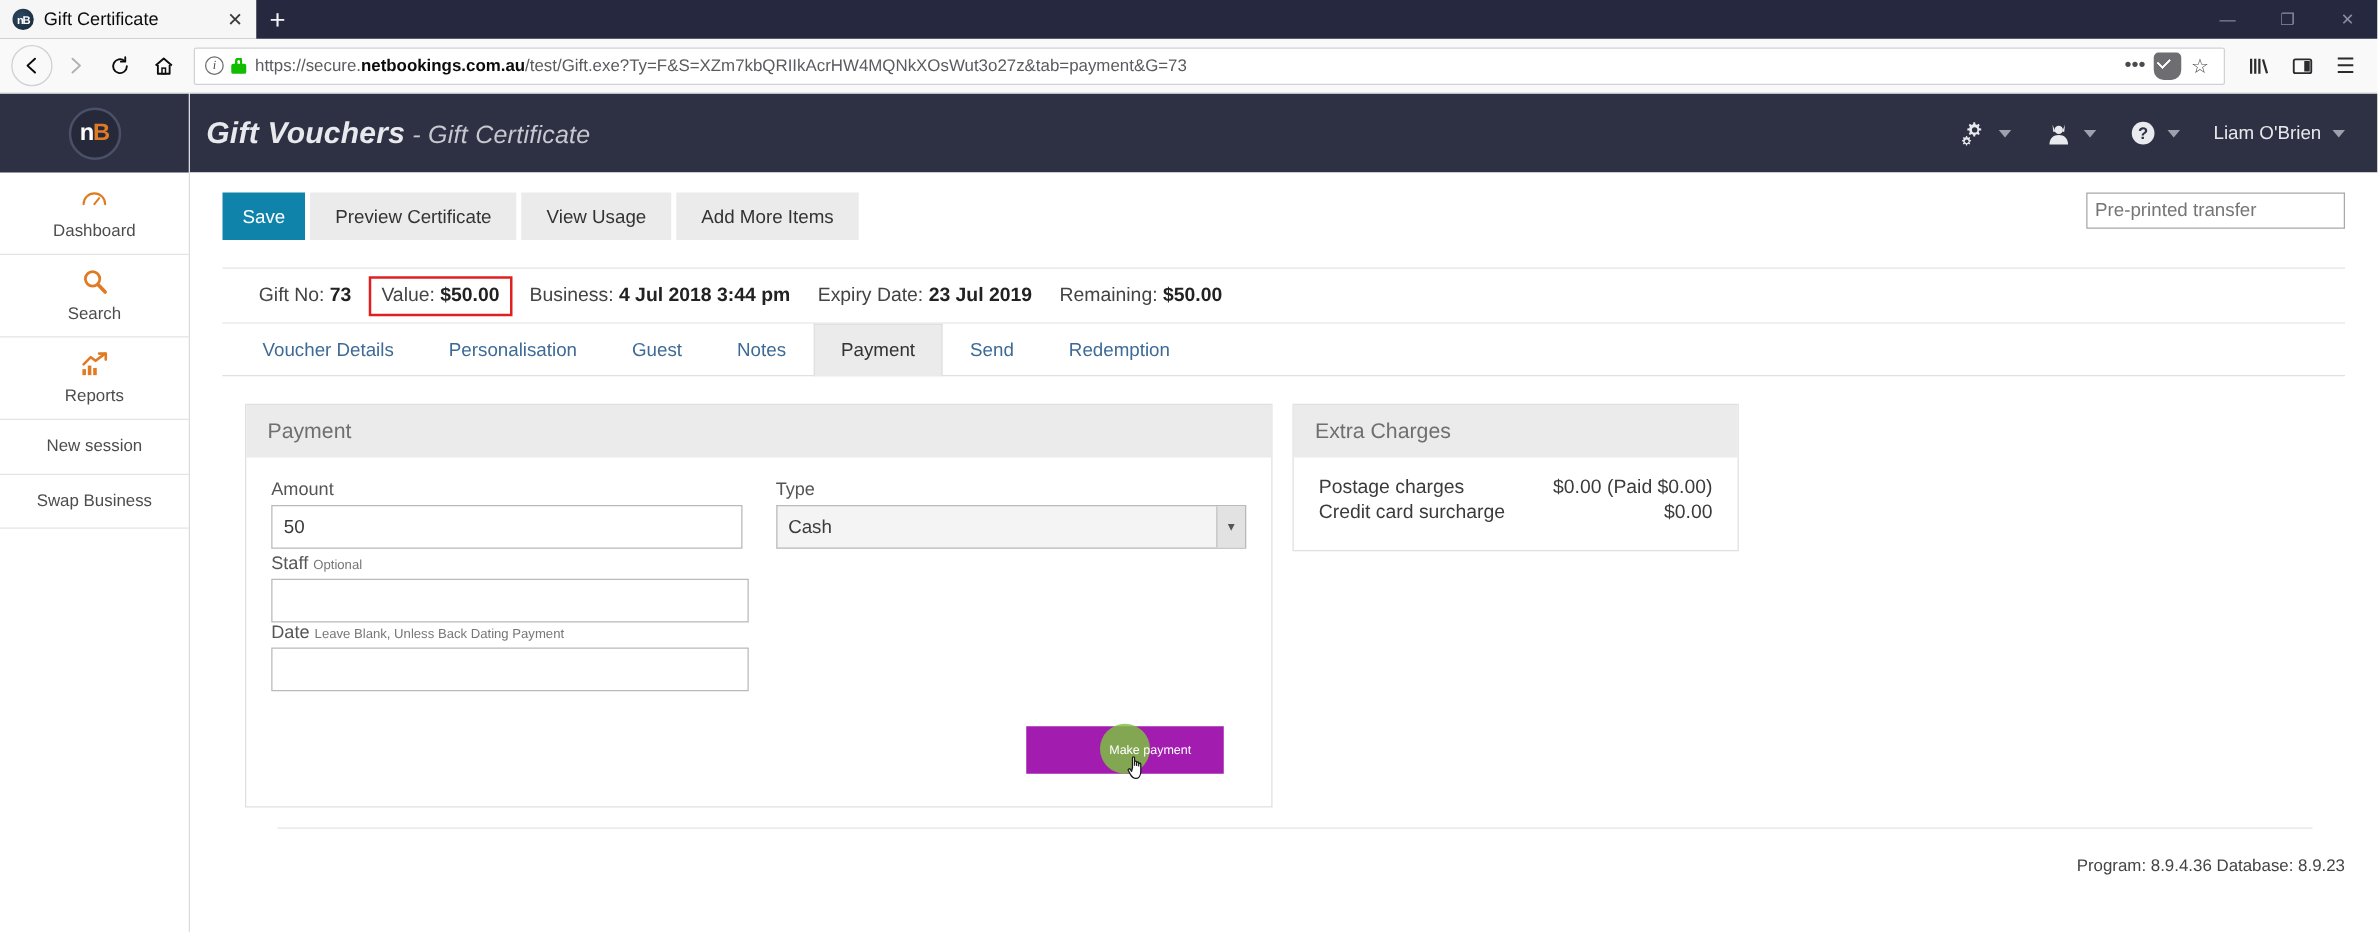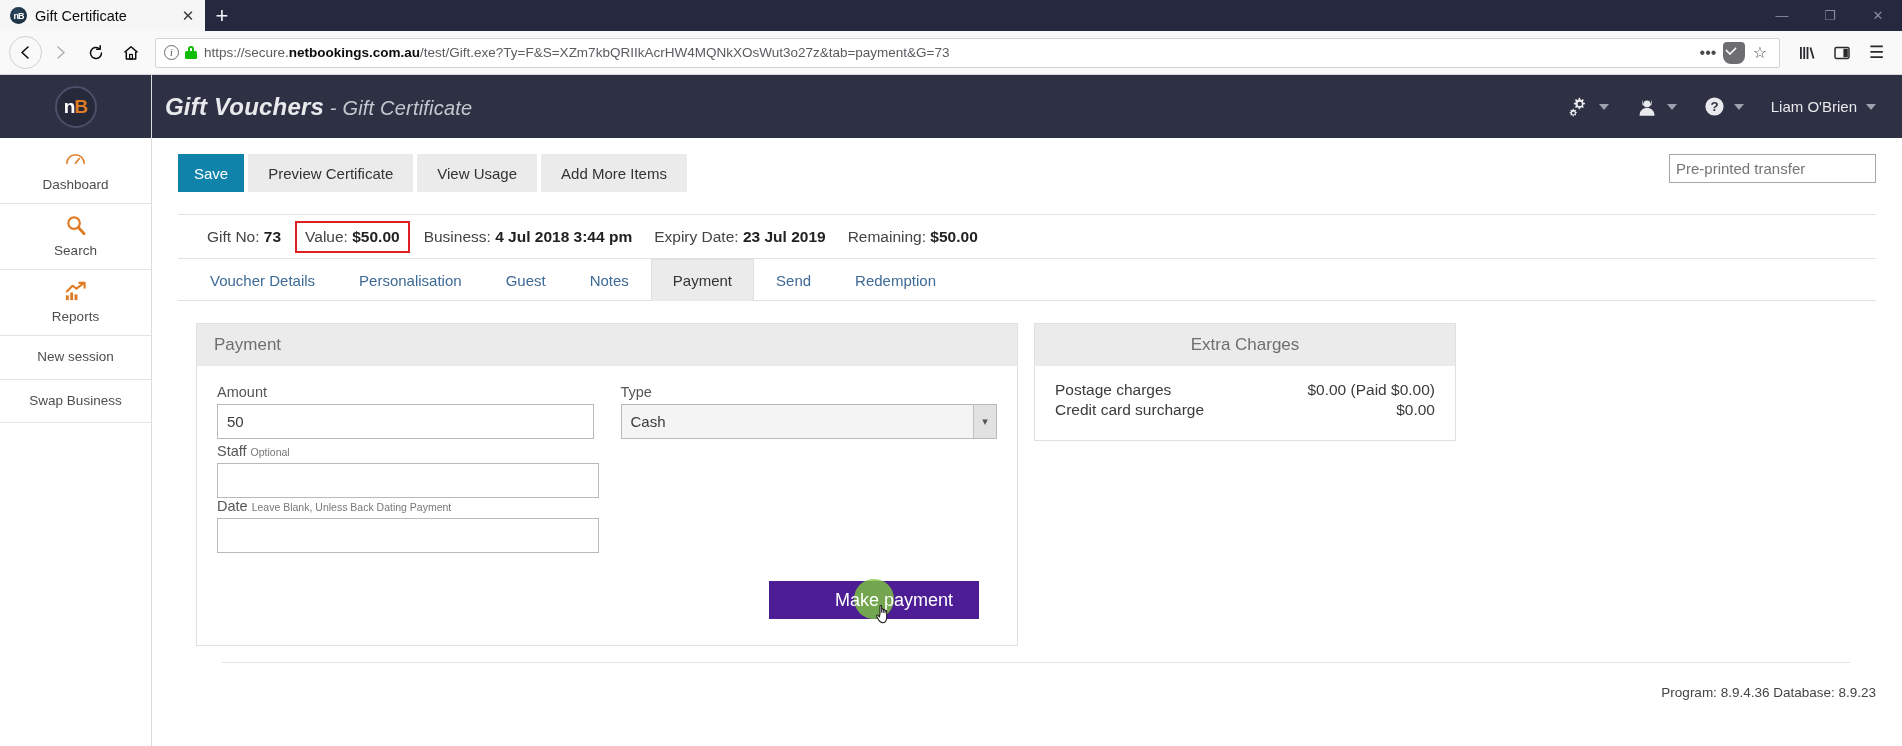--- a/index.html
+++ b/index.html
@@ -164,21 +164,21 @@
 
   .panels { display: flex; gap: 16px; padding: 22px 0 0 18px; }
 
   .panel { border: 1px solid #e0e0e0; background: #ffffff; }
   .panel-head {
     background: #ebebeb; padding: 11px 17px; font-size: 17px; color: #6f6f6f;
   }
   .panel-body { padding: 18px 20px 26px; }
 
   .panel-payment { width: 822px; }
-  .panel-extra { width: 422px; align-self: flex-start; text-align: center; }
+  .panel-extra { width: 357px; align-self: flex-start; }
 
   .formrow { display: flex; gap: 0; }
   .field { width: 382px; margin-right: 27px; }
   .field:last-child { margin-right: 0; }
   .flabel { font-size: 14.5px; color: #555; margin-bottom: 4px; display: block; }
   .flabel .hint { font-size: 10.5px; color: #777; font-weight: normal; }
   .finput {
     width: 100%; height: 35px; border: 1px solid #b9b9b9; background: #ffffff;
     padding: 0 9px; font-size: 15px; color: #3b3b3b;
     font-family: "Liberation Sans", sans-serif;
@@ -190,22 +190,22 @@
   }
   .fselect .sel-arrow {
     position: absolute; right: 0; top: 0; bottom: 0; width: 23px; background: #e2e2e2;
     border-left: 1px solid #c2c2c2; display: flex; align-items: center; justify-content: center;
     color: #555; font-size: 11px;
   }
   .row2 { margin-top: 4px; flex-direction: column; }
 
   .makepay-wrap { display: flex; justify-content: flex-end; margin-top: 28px; padding-right: 18px; }
   .makepay {
-    position: relative; background: #4c1d95; color: #ffffff; border: none;
-    height: 38px; padding: 0 26px; font-size: 18px;
+    position: relative; background: #a21caf; color: #ffffff; border: none;
+    height: 38px; padding: 0 26px; font-size: 10px;
     font-family: "Liberation Sans", sans-serif; display: flex; align-items: center;
   }
   .clickhalo {
     position: absolute; width: 40px; height: 40px; border-radius: 50%;
     background: rgba(124, 197, 62, 0.82); left: 50%; top: 50%;
     transform: translate(-50%, -50%); pointer-events: none;
   }
   .makepay span { position: relative; z-index: 2; }
   .cursor-hand {
     position: absolute; left: 50%; top: 54%; width: 19px; height: 24px; z-index: 3;

